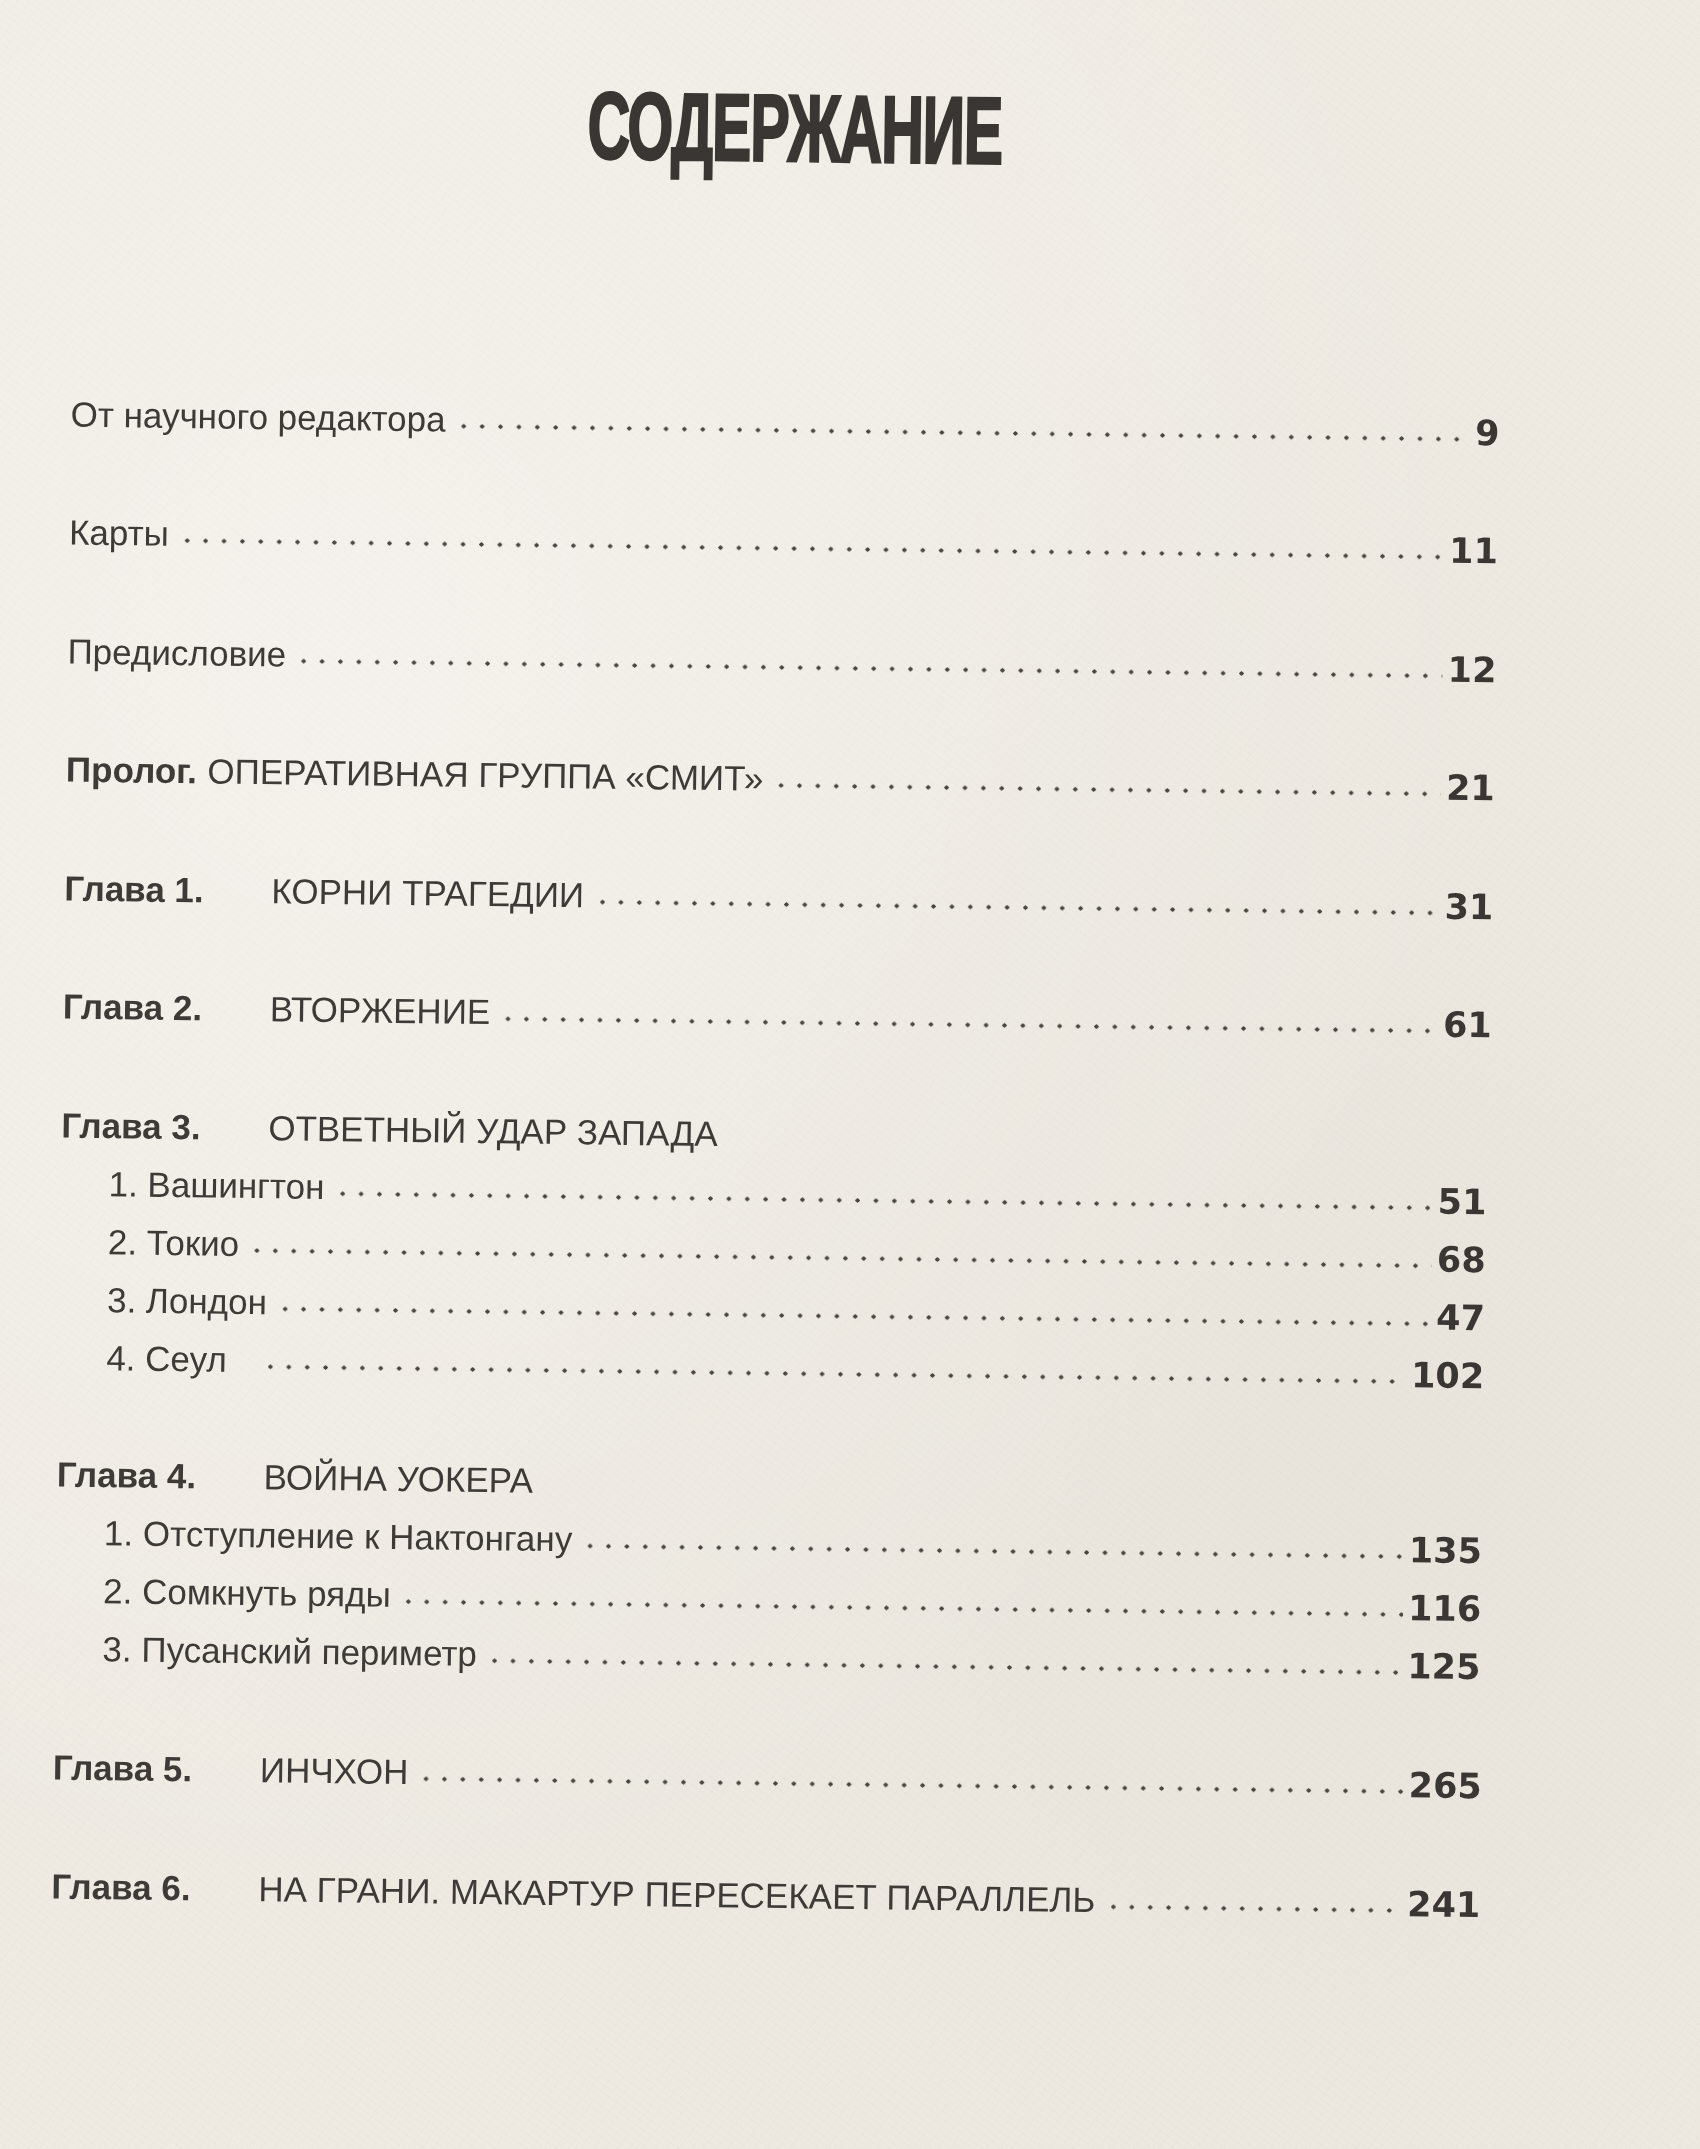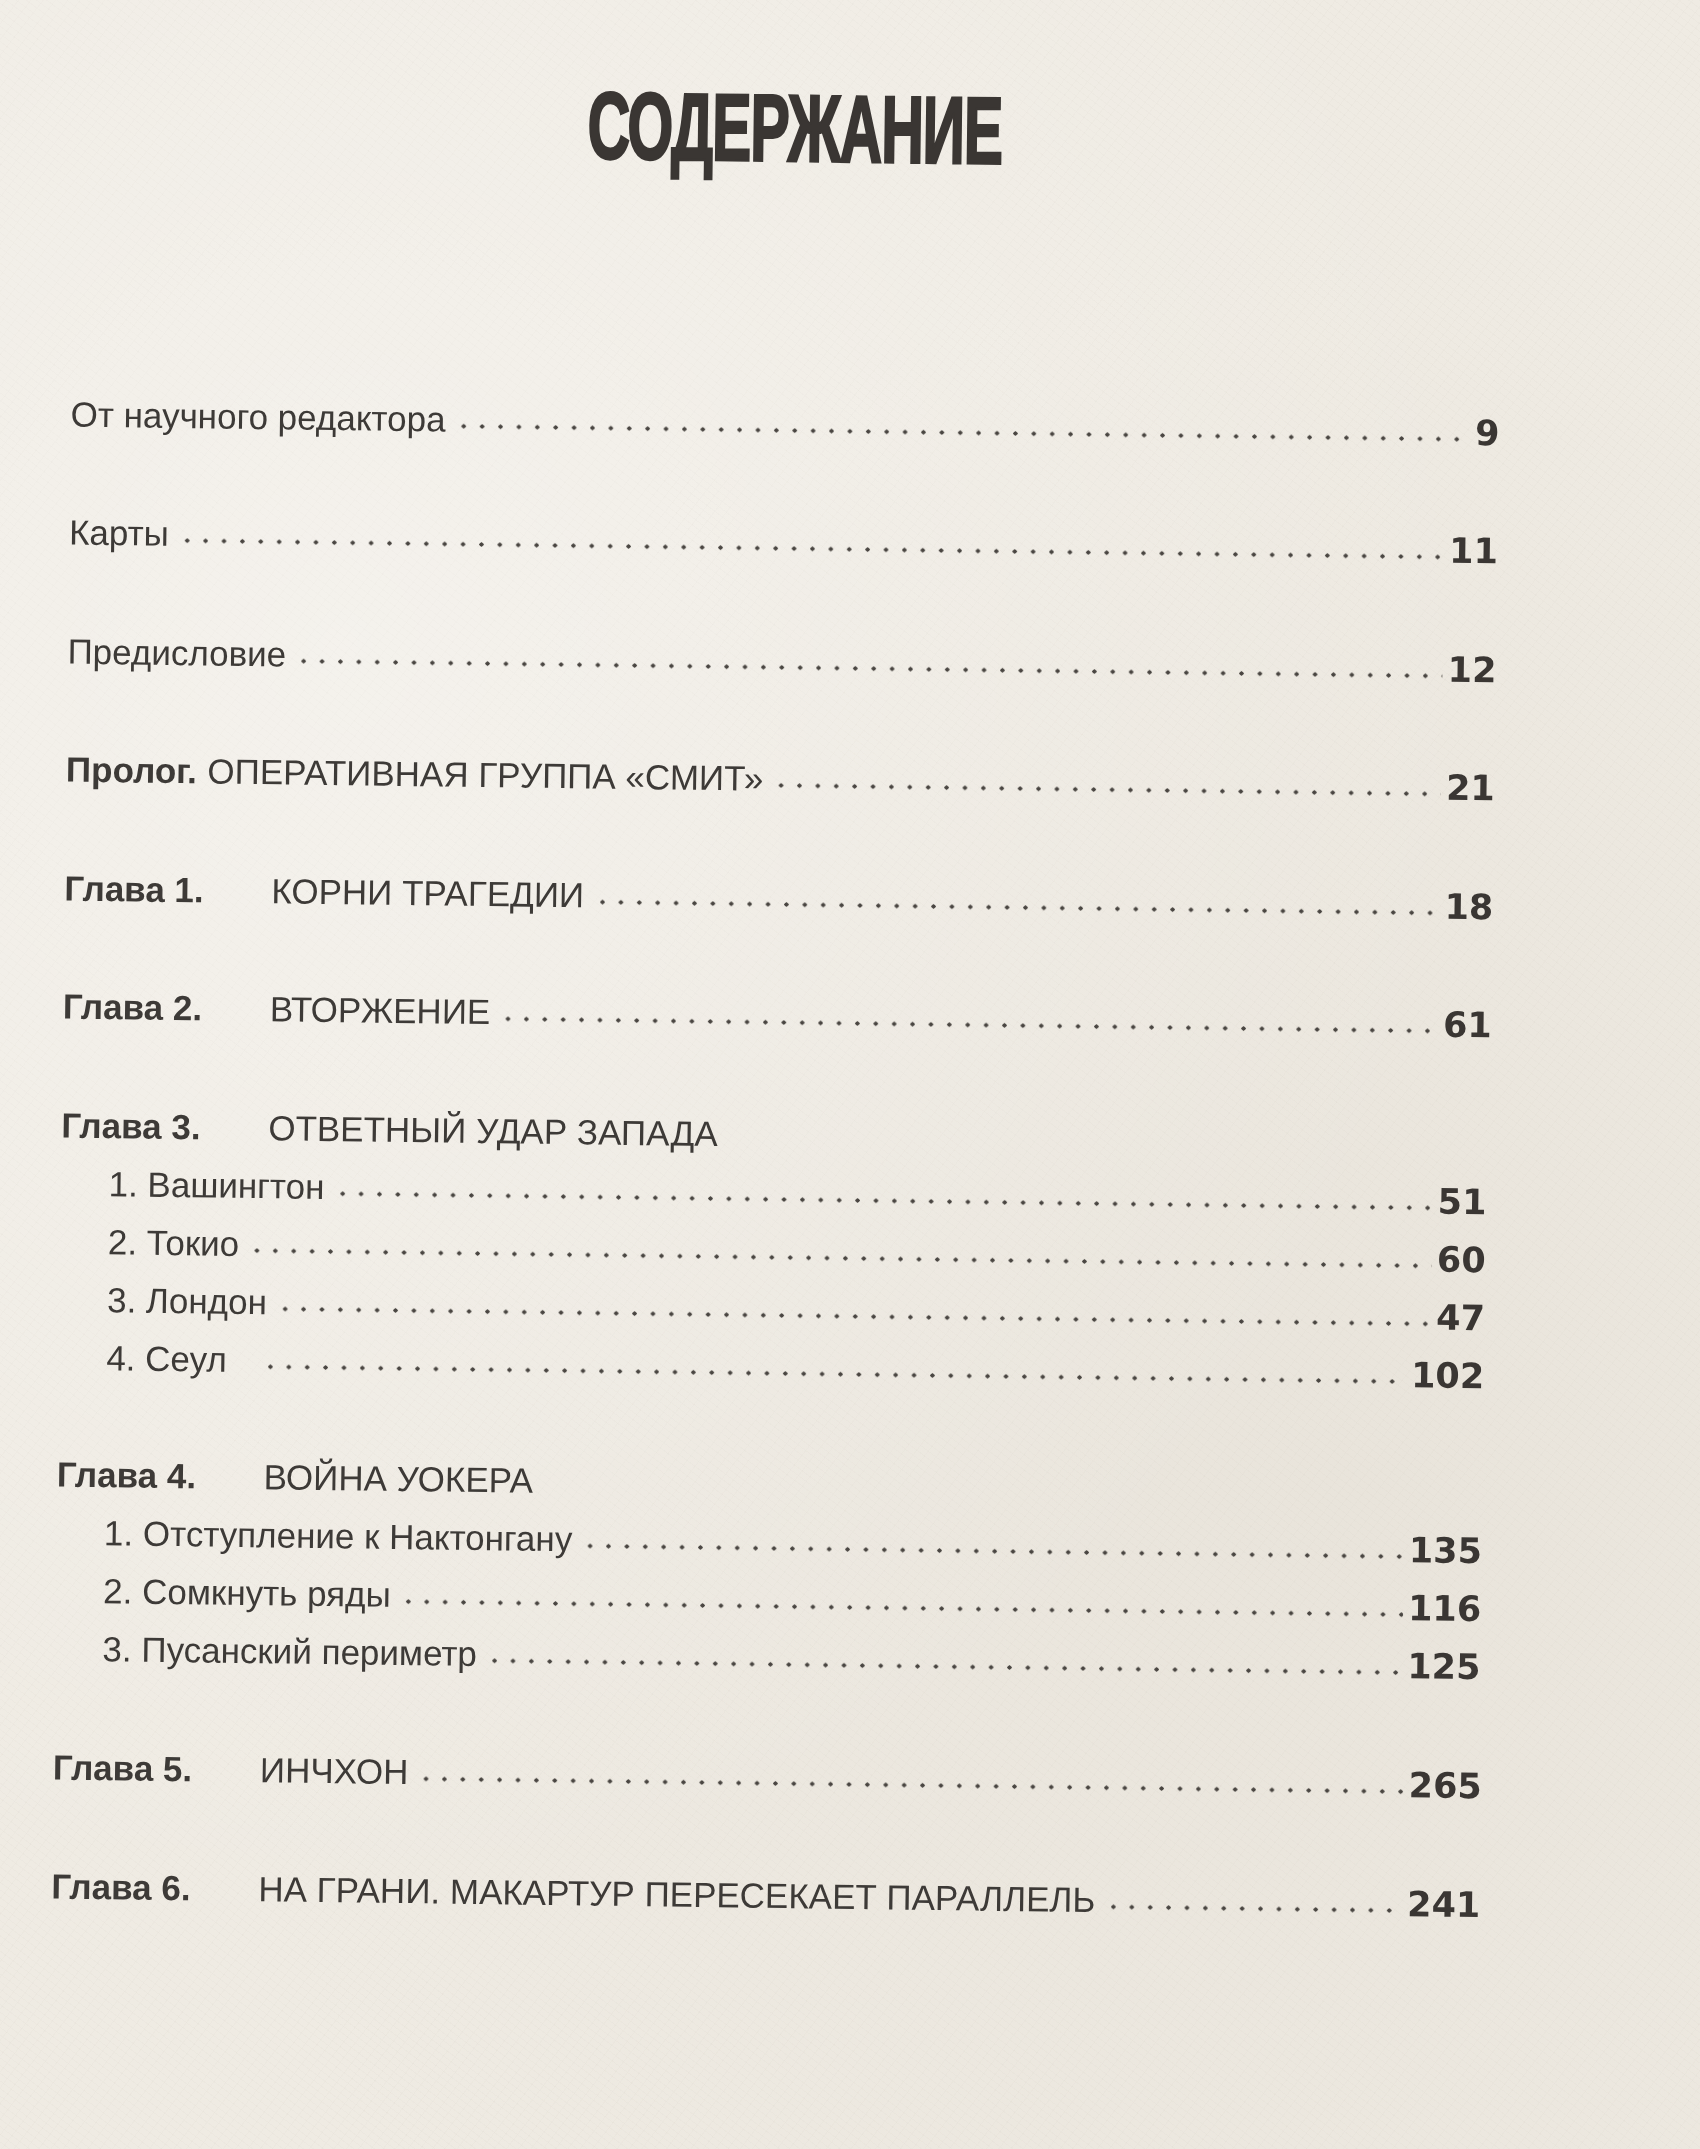--- a/index.html
+++ b/index.html
@@ -145,21 +145,21 @@
     <span class="chap-label prolog">Пролог.</span>
     <span class="entry-text">ОПЕРАТИВНАЯ ГРУППА «СМИТ»</span>
     <span class="leader"></span>
     <span class="page-num">21</span>
   </div>
 
   <div class="toc-row" style="top:878px;">
     <span class="chap-label">Глава 1.</span>
     <span class="entry-text">КОРНИ ТРАГЕДИИ</span>
     <span class="leader"></span>
-    <span class="page-num">18</span>
+    <span class="page-num">31</span>
   </div>
 
   <div class="toc-row" style="top:996px;">
     <span class="chap-label">Глава 2.</span>
     <span class="entry-text">ВТОРЖЕНИЕ</span>
     <span class="leader"></span>
     <span class="page-num">61</span>
   </div>
 
   <div class="chapter-only" style="top:1115px;">
@@ -168,21 +168,21 @@
   </div>
 
   <div class="toc-row sub" style="top:1173px;">
     <span class="entry-text">1. Вашингтон</span>
     <span class="leader"></span>
     <span class="page-num">51</span>
   </div>
   <div class="toc-row sub" style="top:1231px;">
     <span class="entry-text">2. Токио</span>
     <span class="leader"></span>
-    <span class="page-num">60</span>
+    <span class="page-num">68</span>
   </div>
   <div class="toc-row sub" style="top:1289px;">
     <span class="entry-text">3. Лондон</span>
     <span class="leader"></span>
     <span class="page-num">47</span>
   </div>
   <div class="toc-row sub" style="top:1347px;">
     <span class="entry-text">4. Сеул</span>
     <span class="leader" style="margin-left:35px;"></span>
     <span class="page-num">102</span>

